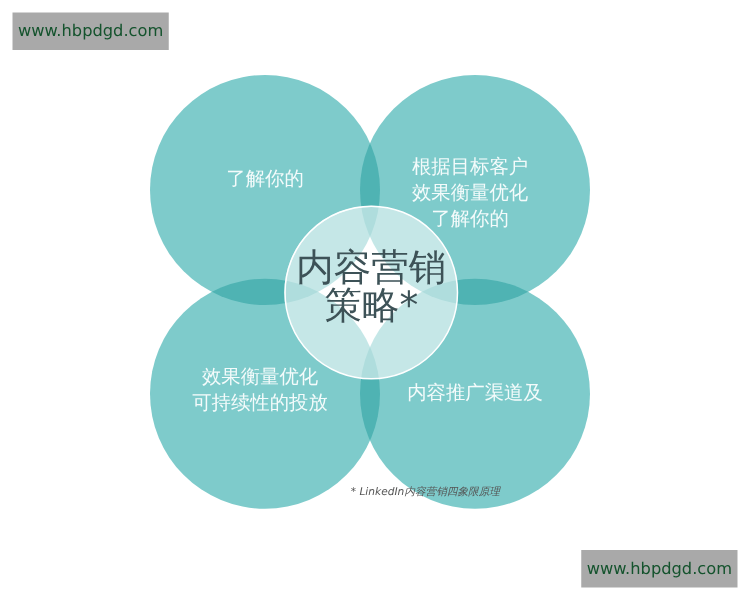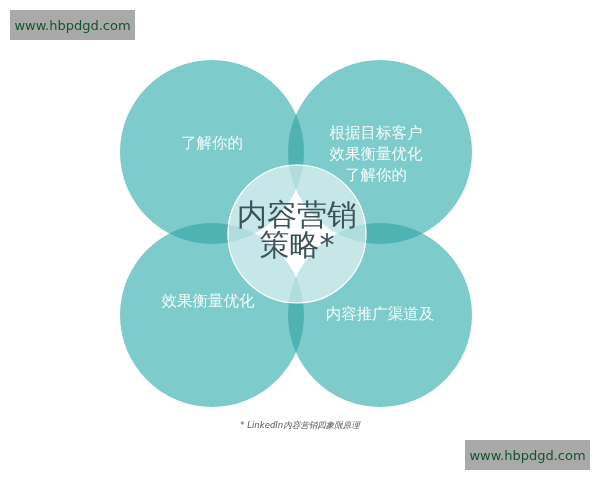--- a/index.html
+++ b/index.html
@@ -10,21 +10,21 @@
   .wm-tl { left:10px; top:10px; width:125px; height:30px; }
   .wm-br { left:465px; top:440px; width:125px; height:30px; }
   svg.diagram { position:absolute; left:0; top:0; }
   .lbl { position:absolute; color:#f4fbfb; font-size:15.5px; line-height:21px; text-align:center; white-space:nowrap; }
   .lbl-tl { left:160px; top:133px; width:104px; }
   .lbl-tr { left:314px; top:123px; width:124px; }
   .lbl-bl { left:145px; top:291px; width:126px; }
   .lbl-br { left:318px; top:304px; width:124px; }
   .center-title { position:absolute; left:227px; top:200px; width:140px; text-align:center;
                   color:#3d5257; font-size:30px; line-height:30px; white-space:nowrap; }
-  .caption { position:absolute; left:200px; top:420px; width:200px; text-align:center;
+  .caption { position:absolute; left:200px; top:388px; width:200px; text-align:right;
              color:#555; font-size:8.5px; font-style:italic; }
 </style>
 </head>
 <body>
 
 <div class="wm wm-tl">www.hbpdgd.com</div>
 
 <svg class="diagram" width="600" height="480">
   <defs>
     <clipPath id="cTL">
@@ -68,20 +68,21 @@
 <div class="lbl lbl-tl">
   <div>了解你的</div>
 </div>
 <div class="lbl lbl-tr">
   <div>根据目标客户</div>
   <div>效果衡量优化</div>
   <div>了解你的</div>
 </div>
 <div class="lbl lbl-bl">
   <div>效果衡量优化</div>
+  <div>可持续性的投放</div>
 </div>
 <div class="lbl lbl-br">
   <div>内容推广渠道及</div>
 </div>
 
 <div class="center-title">
   <div>内容营销</div>
   <div>策略*</div>
 </div>
 

